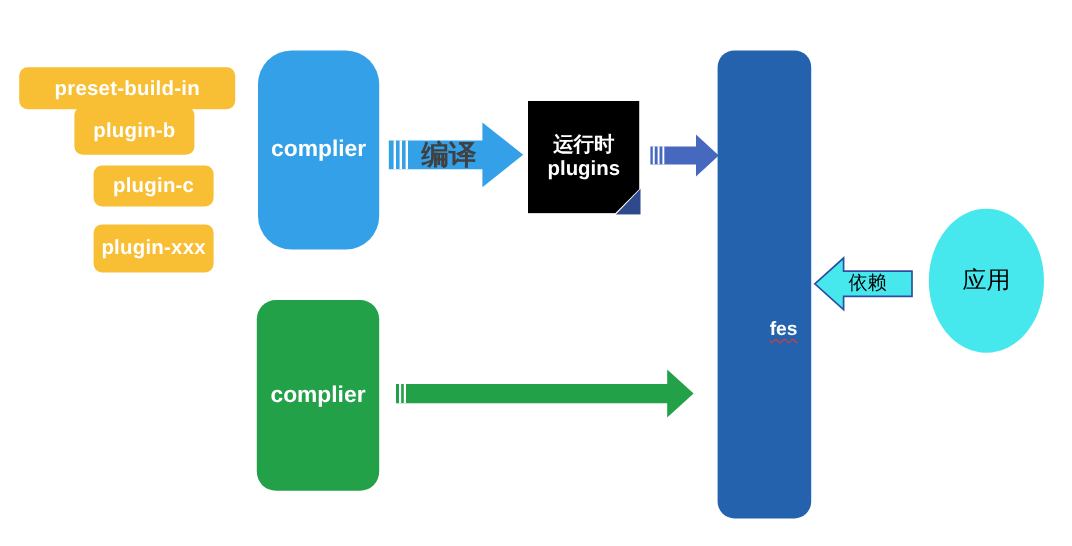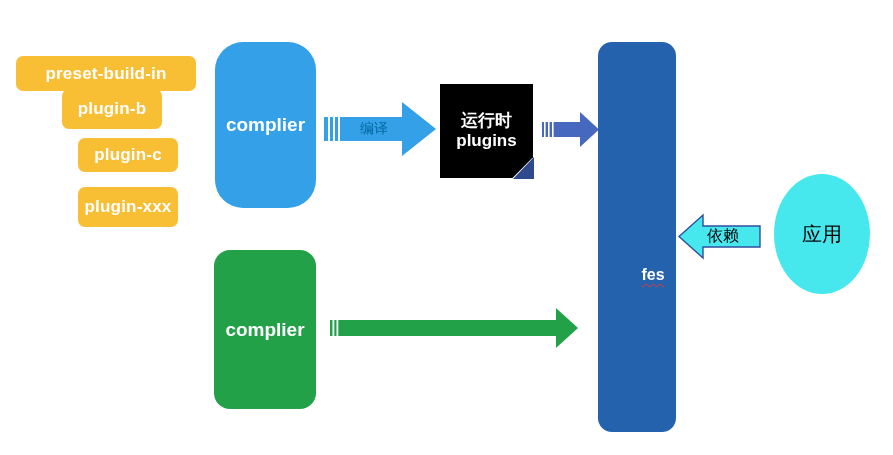--- a/index.html
+++ b/index.html
@@ -107,21 +107,21 @@
   .arrow-label {
     position: absolute;
     display: flex;
     align-items: center;
     justify-content: center;
     white-space: nowrap;
     user-select: none;
   }
   #lbl-compile {
     left: 344px; top: 116px; width: 60px; height: 26px;
-    color: #0369a1; font-size: 14px; font-weight: 400;
+    color: #404040; font-size: 23px; font-weight: 700;
   }
   #lbl-depend {
     left: 696px; top: 224px; width: 54px; height: 24px;
     color: #000000; font-size: 16px; font-weight: 400;
   }
 
   
   #ellipse-app {
     left: 774px; top: 174px; width: 96px; height: 120px;
     background: #46e8ee;

